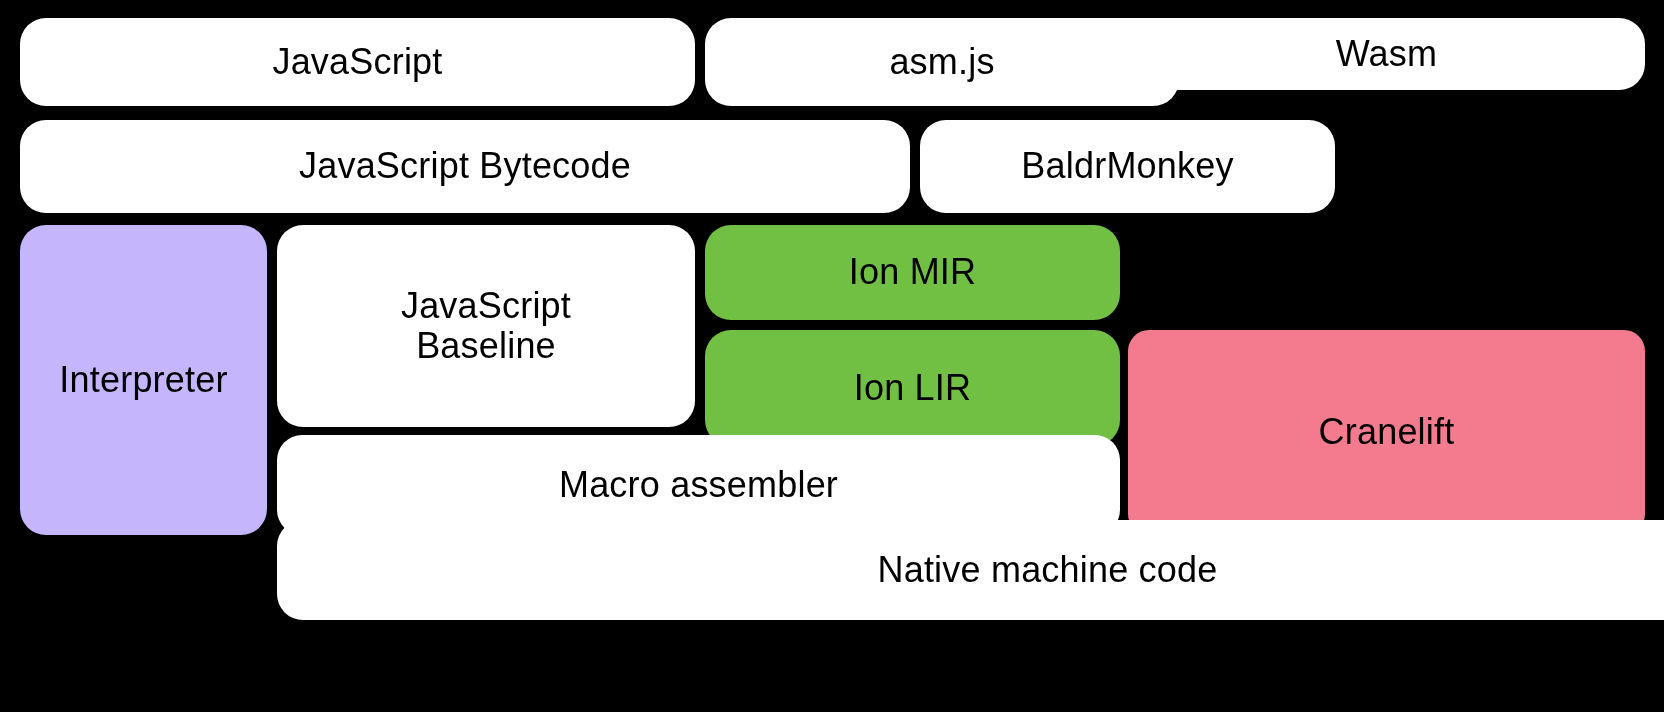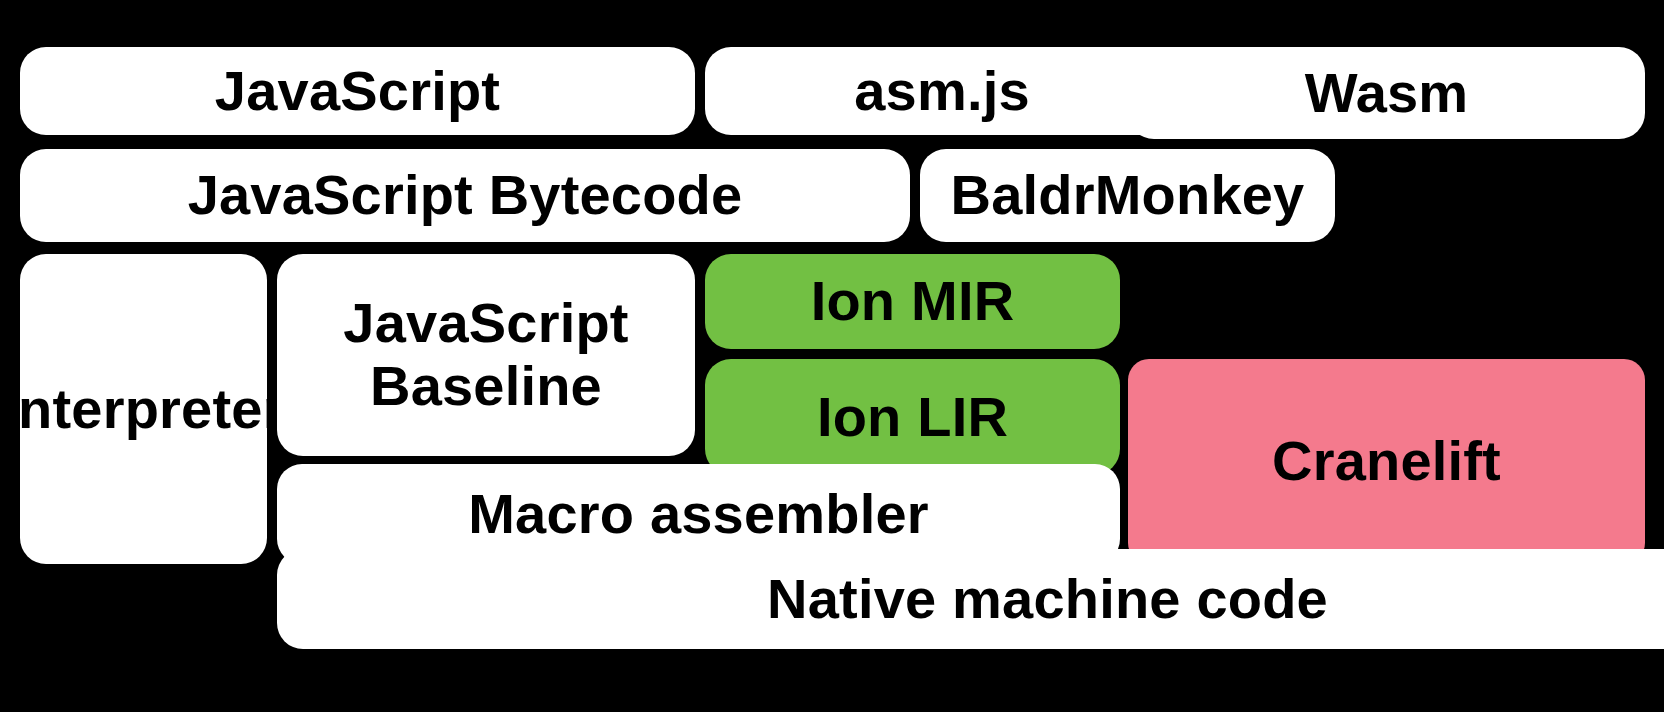--- a/index.html
+++ b/index.html
@@ -18,38 +18,37 @@
   }
   .node {
     position: absolute;
     box-sizing: border-box;
     display: flex;
     align-items: center;
     justify-content: center;
     text-align: center;
     border-radius: 26px;
     color: #000000;
-    font-size: 56px;
+    font-size: 36px;
     line-height: 1.12;
-    font-weight: 700;
+    font-weight: 400;
     letter-spacing: 0.2px;
     white-space: pre-line;
     padding: 4px 10px;
     user-select: none;
-    margin-top: 29px;
   }
   .fill-white { background: #ffffff; }
-  .fill-gray  { background: #ffffff; }
+  .fill-gray  { background: #c4b5fd; }
   .fill-green { background: #72c043; }
   .fill-pink  { background: #f47a8d; }
 
   
   .n-javascript        { left: 20px;   top: 18px;  width: 675px; height: 88px; }
   .n-asmjs             { left: 705px;  top: 18px;  width: 474px; height: 88px; }
-  .n-wasm              { left: 1128px; top: 18px;  width: 517px; height: 92px; }
+  .n-wasm              { left: 1128px; top: 18px;  width: 517px; height: 72px; }
 
   
   .n-js-bytecode       { left: 20px;   top: 120px; width: 890px; height: 93px; }
   .n-baldrmonkey       { left: 920px;  top: 120px; width: 415px; height: 93px; }
 
   
   .n-interpreter       { left: 20px;   top: 225px; width: 247px; height: 310px; }
   .n-js-baseline       { left: 277px;  top: 225px; width: 418px; height: 202px; }
   .n-ion-mir           { left: 705px;  top: 225px; width: 415px; height: 95px; }
   .n-ion-lir           { left: 705px;  top: 330px; width: 415px; height: 116px; }

